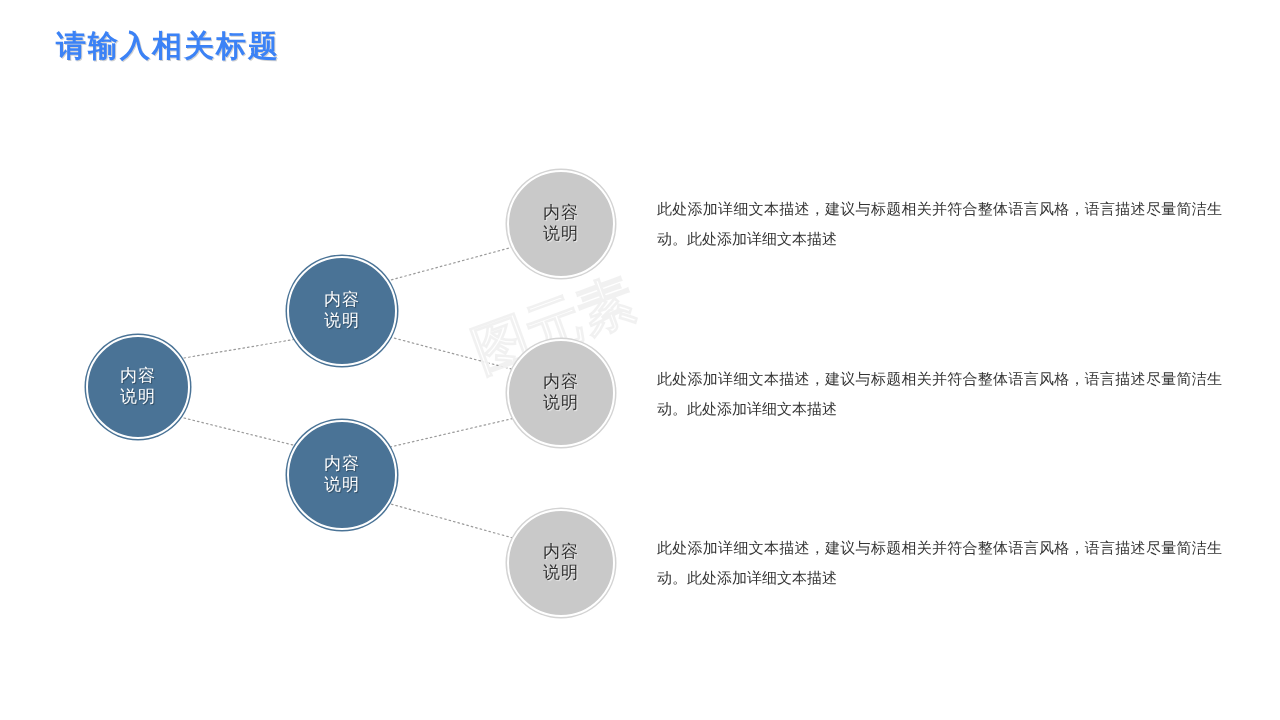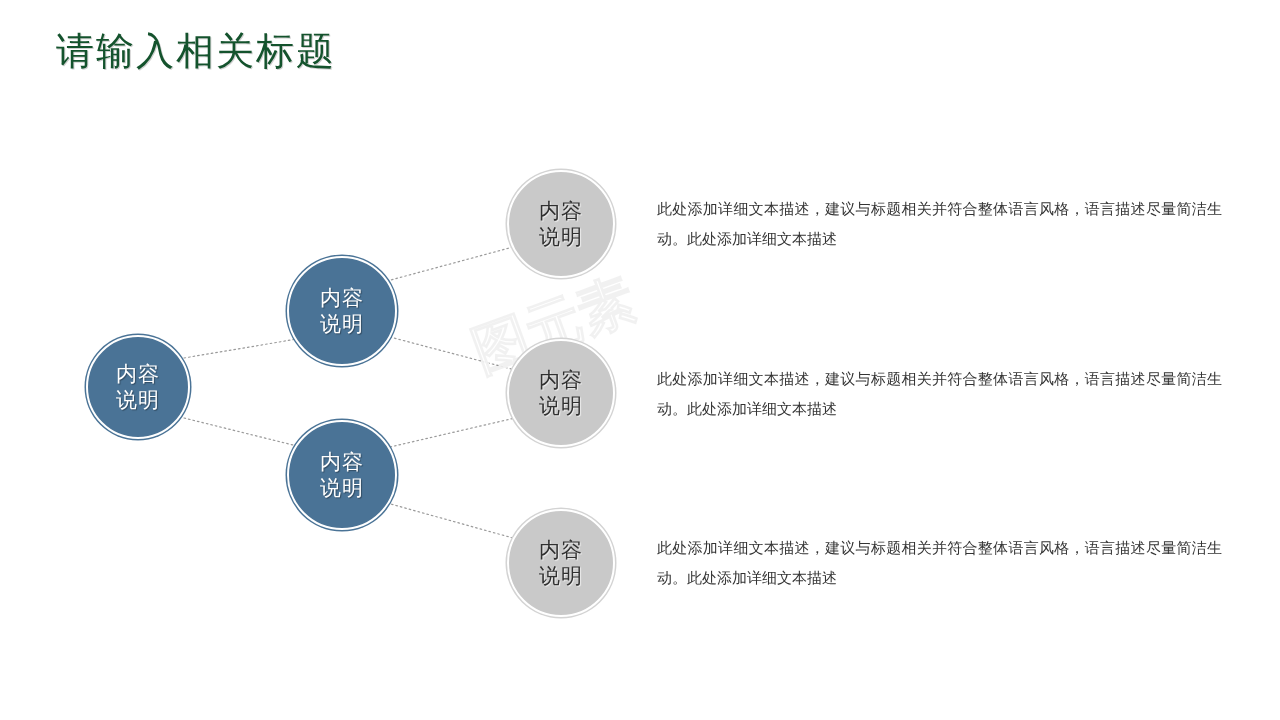--- a/index.html
+++ b/index.html
@@ -22,24 +22,24 @@
     background: #ffffff;
     overflow: hidden;
   }
 
   
   .slide-title {
     position: absolute;
     left: 56px;
     top: 26px;
     font-family: "Liberation Serif", "DejaVu Serif", serif;
-    font-size: 38px;
-    font-weight: 400;
+    font-size: 30px;
+    font-weight: 700;
     letter-spacing: 2px;
-    color: #14532d;
+    color: #3b82f6;
     text-shadow: 1px 1px 0 rgba(150,150,150,0.45);
     white-space: nowrap;
   }
 
   
   .connectors {
     position: absolute;
     left: 0;
     top: 0;
     width: 1280px;
@@ -77,21 +77,21 @@
     display: flex;
     align-items: center;
     justify-content: center;
     text-align: center;
     line-height: 1.22;
   }
 
   .node .node-label {
     display: block;
     font-family: Liberation Sans, sans-serif;
-    font-size: 21px;
+    font-size: 17px;
     letter-spacing: 1px;
     white-space: pre-line;
   }
 
   
   .node-blue {
     background: #4a7396;
     border: 2px solid #ffffff;
     box-shadow: 0 0 0 1.5px #4a7396;
   }

